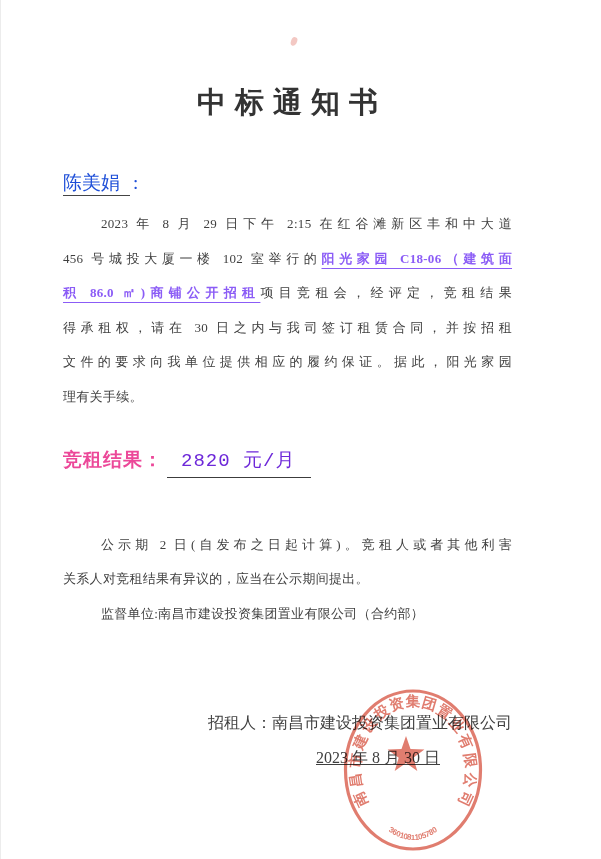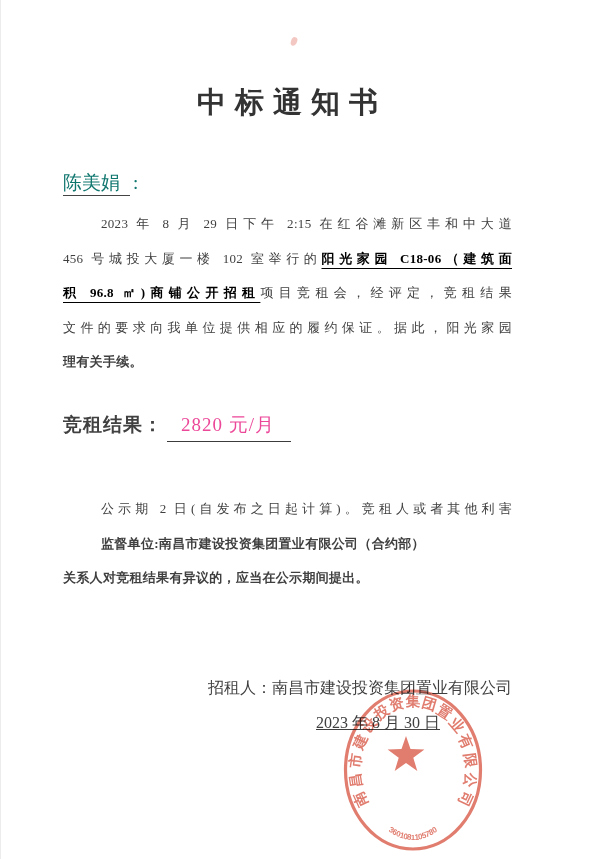--- a/index.html
+++ b/index.html
@@ -27,61 +27,62 @@
     font-weight: 700;
     letter-spacing: 9px;
     color: #333333;
     margin-left: 9px; 
     margin-top: 8px;
   }
   .recipient {
     margin-top: 46px;
     font-size: 19px;
     line-height: 28px;
-    color: #0f766e;
+    color: #1d4ed8;
   }
   .recipient .name {
     border-bottom: 1.4px solid #444444;
     padding-right: 10px;
     padding-bottom: 2px;
   }
   .recipient .colon { padding-left: 3px; }
   .para { margin-top: 10px; }
   .line {
     font-size: 13px;
     line-height: 34.6px;
     white-space: nowrap;
     text-align: justify;
     text-align-last: justify;
     text-justify: inter-character;
     letter-spacing: 0.3px;
     color: #3f3f3f;
   }
   .line.indent { padding-left: 38px; }
-  .line.no-justify { text-align: left; text-align-last: left; font-weight: bold; }
+  .line.no-justify { text-align: left; text-align-last: left; }
   .em-seg {
     font-weight: 700;
-    color: #000000;
+    color: #8b5cf6;
     text-decoration: underline;
     text-underline-offset: 5px;
     text-decoration-thickness: 1.4px;
   }
   .result-line {
     margin-top: 30px;
     font-size: 19px;
     line-height: 30px;
   }
-  .result-label { font-weight: 700; color: #404040; letter-spacing: 1px; }
+  .result-label { font-weight: 700; color: #ec4899; letter-spacing: 1px; }
   .result-value {
     display: inline-block;
     border-bottom: 1.5px solid #3c3c3c;
     padding: 0 16px 1px 14px;
     margin-left: 4px;
-    color: #ec4899;
+    color: #6d28d9;
     letter-spacing: 1px;
+    font-family: Liberation Mono, monospace;
   }
   .notice { margin-top: 50px; }
   .sig-block { margin-top: 74px; }
   .sig-line {
     font-size: 16px;
     line-height: 35px;
     text-align: right;
     white-space: nowrap;
     color: #3f3f3f;
   }
@@ -130,33 +131,34 @@
 
   <h1 class="doc-title">中标通知书</h1>
 
   <div class="recipient">
     <span class="name">陈美娟</span><span class="colon">:</span>
   </div>
 
   <div class="para">
     <div class="line indent">2023 年 8 月 29 日下午 2:15 在红谷滩新区丰和中大道</div>
     <div class="line"><span>456 号城投大厦一楼 102 室举行的</span><span class="em-seg">阳光家园 C18-06（建筑面</span></div>
-    <div class="line"><span class="em-seg">积 96.8 ㎡)商铺公开招租</span><span>项目竞租会，经评定，竞租结果</span></div>
+    <div class="line"><span class="em-seg">积 86.0 ㎡)商铺公开招租</span><span>项目竞租会，经评定，竞租结果</span></div>
+    <div class="line">得承租权，请在 30 日之内与我司签订租赁合同，并按招租</div>
     <div class="line">文件的要求向我单位提供相应的履约保证。据此，阳光家园</div>
     <div class="line no-justify">理有关手续。</div>
   </div>
 
   <div class="result-line">
     <span class="result-label">竞租结果：</span><span class="result-value">2820 元/月</span>
   </div>
 
   <div class="para notice">
     <div class="line indent">公示期 2 日(自发布之日起计算)。竞租人或者其他利害</div>
+    <div class="line no-justify">关系人对竞租结果有异议的，应当在公示期间提出。</div>
     <div class="line indent no-justify">监督单位:南昌市建设投资集团置业有限公司（合约部）</div>
-    <div class="line no-justify">关系人对竞租结果有异议的，应当在公示期间提出。</div>
   </div>
 
   <div class="sig-block">
     <div class="sig-line">招租人：南昌市建设投资集团置业有限公司</div>
     <div class="sig-line sig-date">2023 年 8 月 30 日</div>
   </div>
 
   <div class="seal">
     <svg id="seal-svg" viewBox="0 0 158 172" xmlns="http://www.w3.org/2000/svg">
       <ellipse cx="79" cy="85" rx="67.5" ry="79" fill="none" stroke-width="3.2" stroke="#d95c4b"></ellipse>

